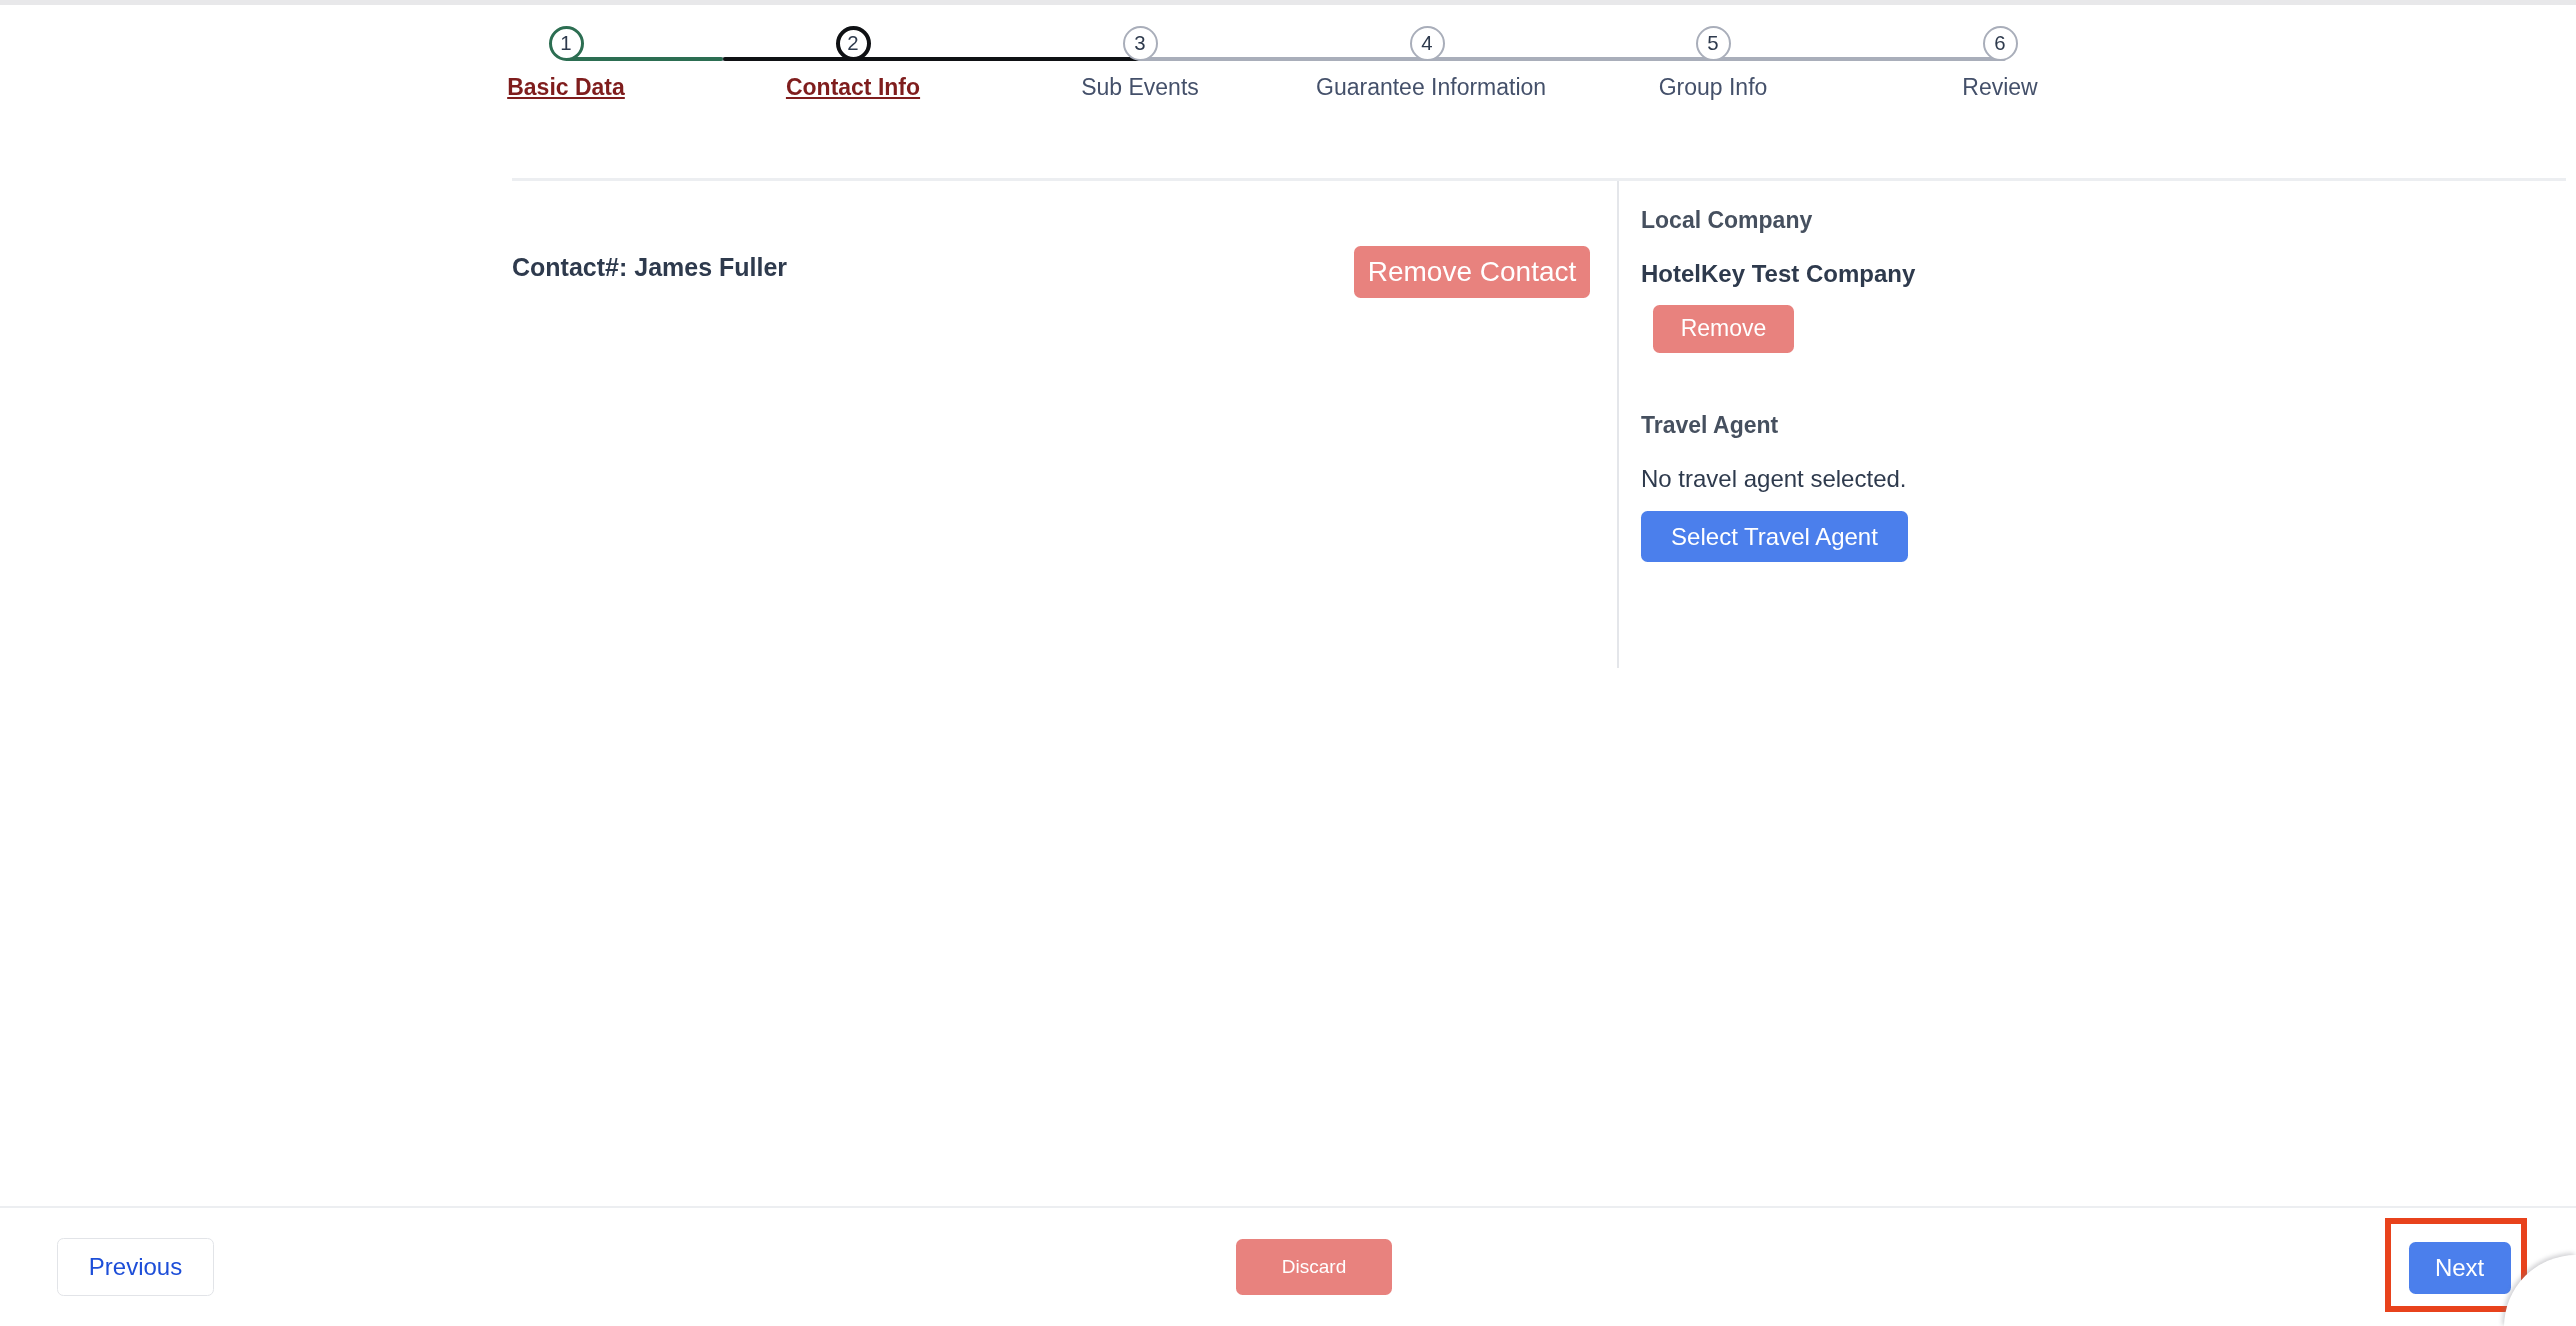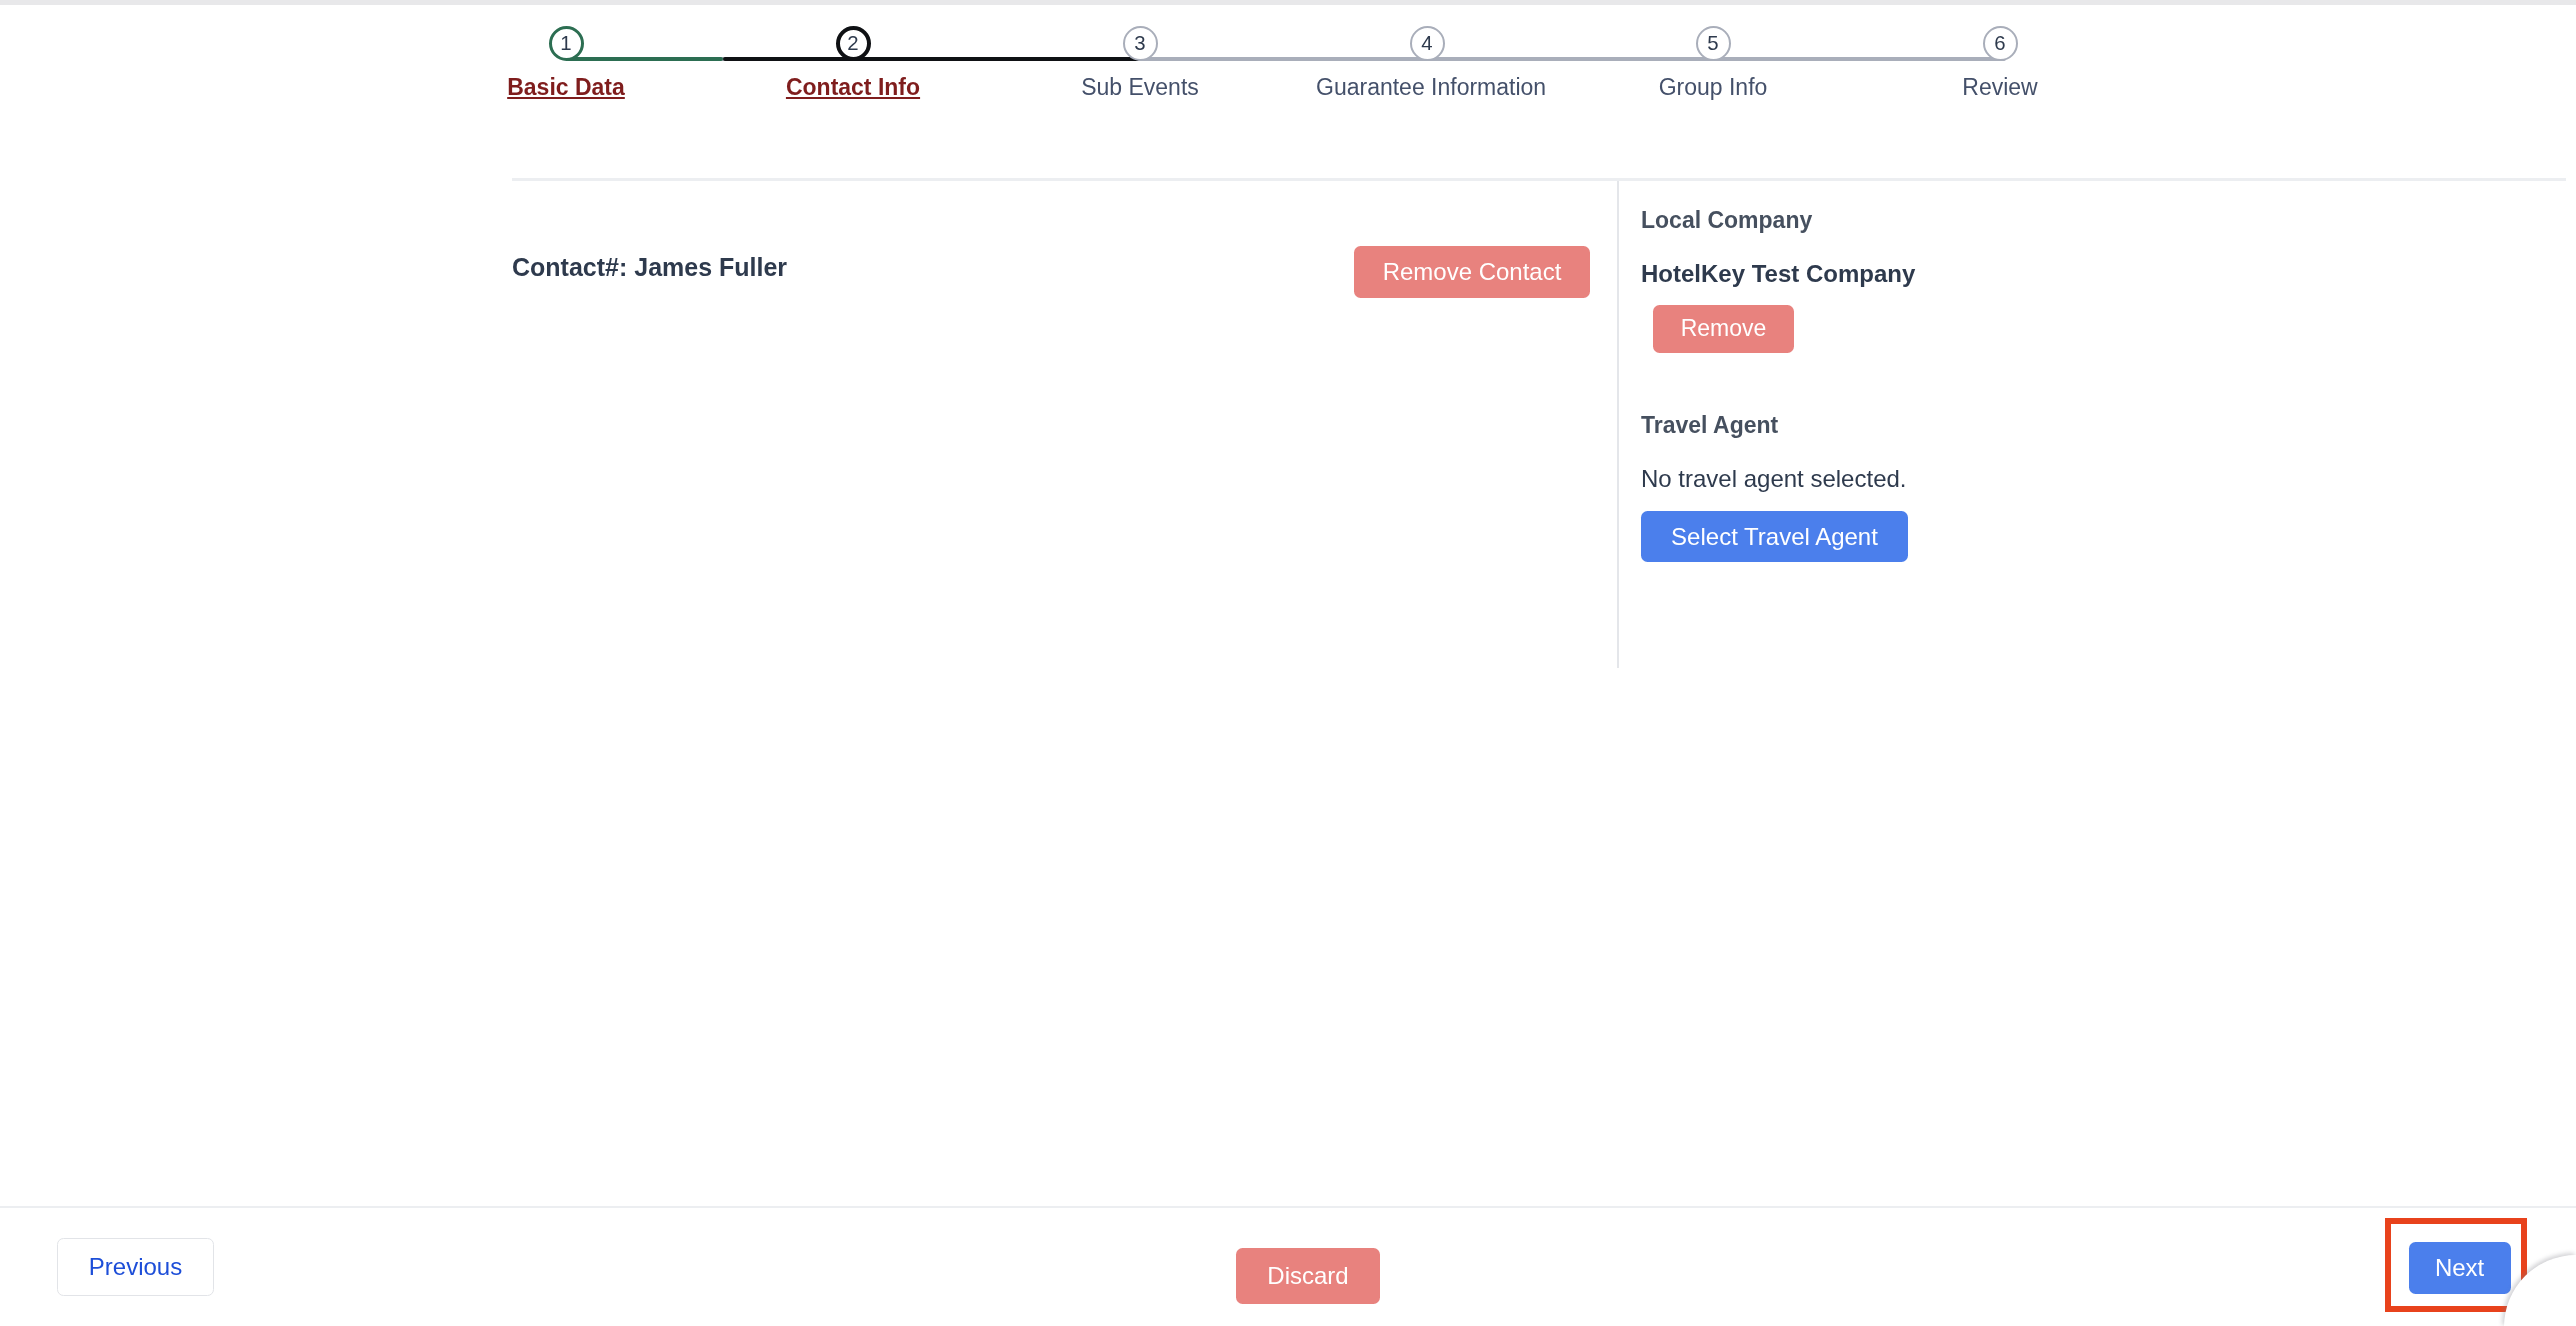--- a/index.html
+++ b/index.html
@@ -152,21 +152,21 @@
     color: #1d4ed8;
     border: 1.9px solid #e2e4e8;
   }
 
   .btn-remove-contact {
     position: absolute;
     right: 0;
     top: 0;
     width: 236px;
     height: 52px;
-    font-size: 24px;
+    font-size: 28px;
   }
 
   
   .side-panel {
     position: absolute;
     top: 207px;
     left: 1641px;
     width: 518px;
   }
   .panel-heading {
@@ -223,24 +223,23 @@
     left: 57px;
     top: 30px;
     width: 157px;
     height: 58px;
     font-size: 24px;
   }
   .btn-discard {
     position: absolute;
     left: 1236px;
     top: 31px;
-    width: 144px;
+    width: 156px;
     height: 56px;
-    font-size: 24px;
-    margin-top: 9px;
+    font-size: 19px;
   }
   .next-wrap {
     position: absolute;
     left: 2385px;
     top: 1218px;
     width: 142px;
     height: 94px;
     border: 6.5px solid #e8421c;
     background: #ffffff;
     box-sizing: border-box;

